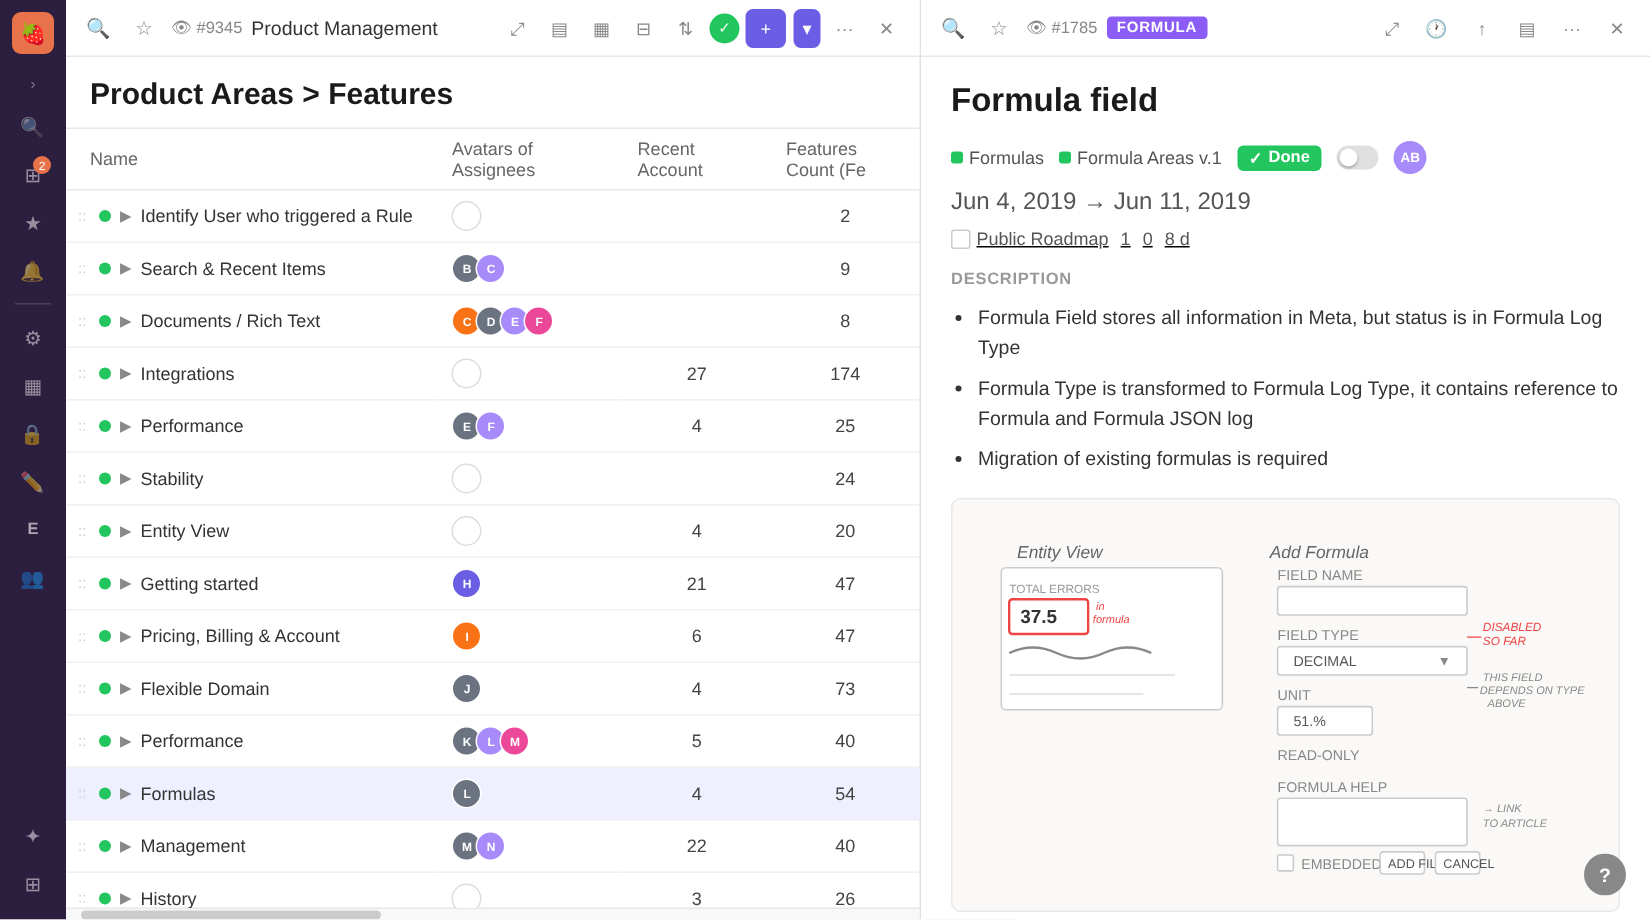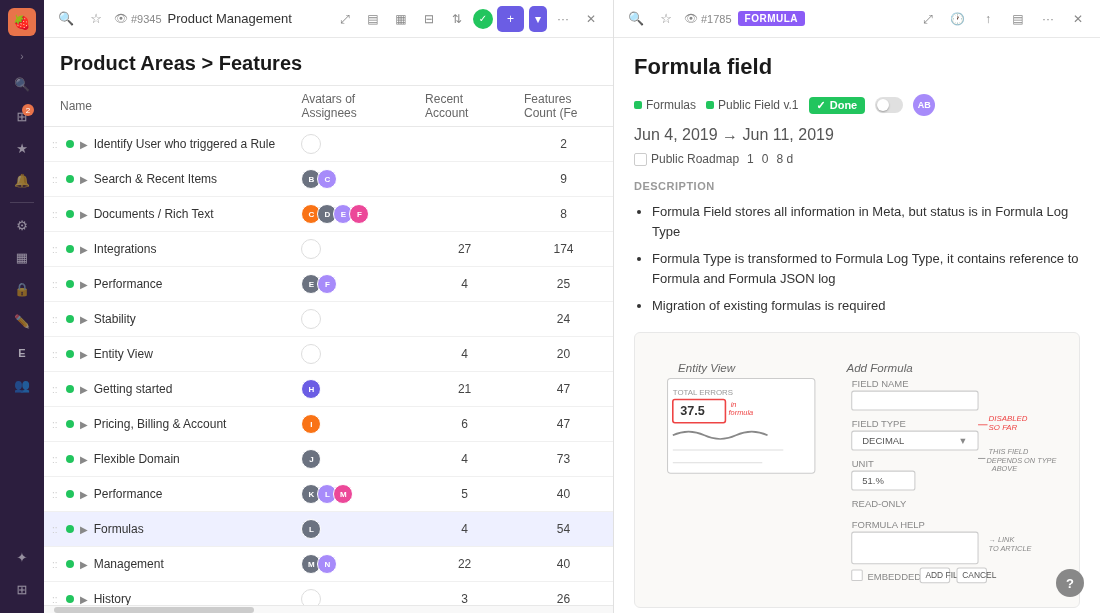--- a/index.html
+++ b/index.html
@@ -271,20 +271,21 @@
     .meta-avatar {
       width: 22px; height: 22px; border-radius: 50%;
       background: #a78bfa; display: flex; align-items: center;
       justify-content: center; color: white; font-size: 9px; font-weight: bold;
     }
     .meta-date { font-size: 16px; color: #555; }
 
     .detail-meta-row2 {
       display: flex; align-items: center; gap: 8px;
       margin-bottom: 14px;
+      text-decoration: underline;
     }
     .checkbox-item {
       display: flex; align-items: center; gap: 4px;
       font-size: 12px; color: #555;
     }
     .checkbox-box {
       width: 13px; height: 13px; border: 1px solid #ccc;
       border-radius: 2px; display: flex; align-items: center; justify-content: center;
     }
     .meta-num { font-size: 12px; color: #555; }
@@ -678,21 +679,21 @@
 
       <div class="detail-title">Formula field</div>
 
       <div class="detail-meta">
         <div class="meta-tag">
           <span class="dot" style="background:#22c55e;"></span>
           <span>Formulas</span>
         </div>
         <div class="meta-tag">
           <span class="dot" style="background:#22c55e;"></span>
-          <span>Public Field v.1</span>
+          <span>Formula Areas v.1</span>
         </div>
         <div class="status-done">
           <span>✓</span>
           <span>Done</span>
         </div>
         <div class="status-toggle">
           <div class="status-toggle-knob"></div>
         </div>
         <div class="meta-avatar">AB</div>
         <div class="meta-date">Jun 4, 2019 → Jun 11, 2019</div>

